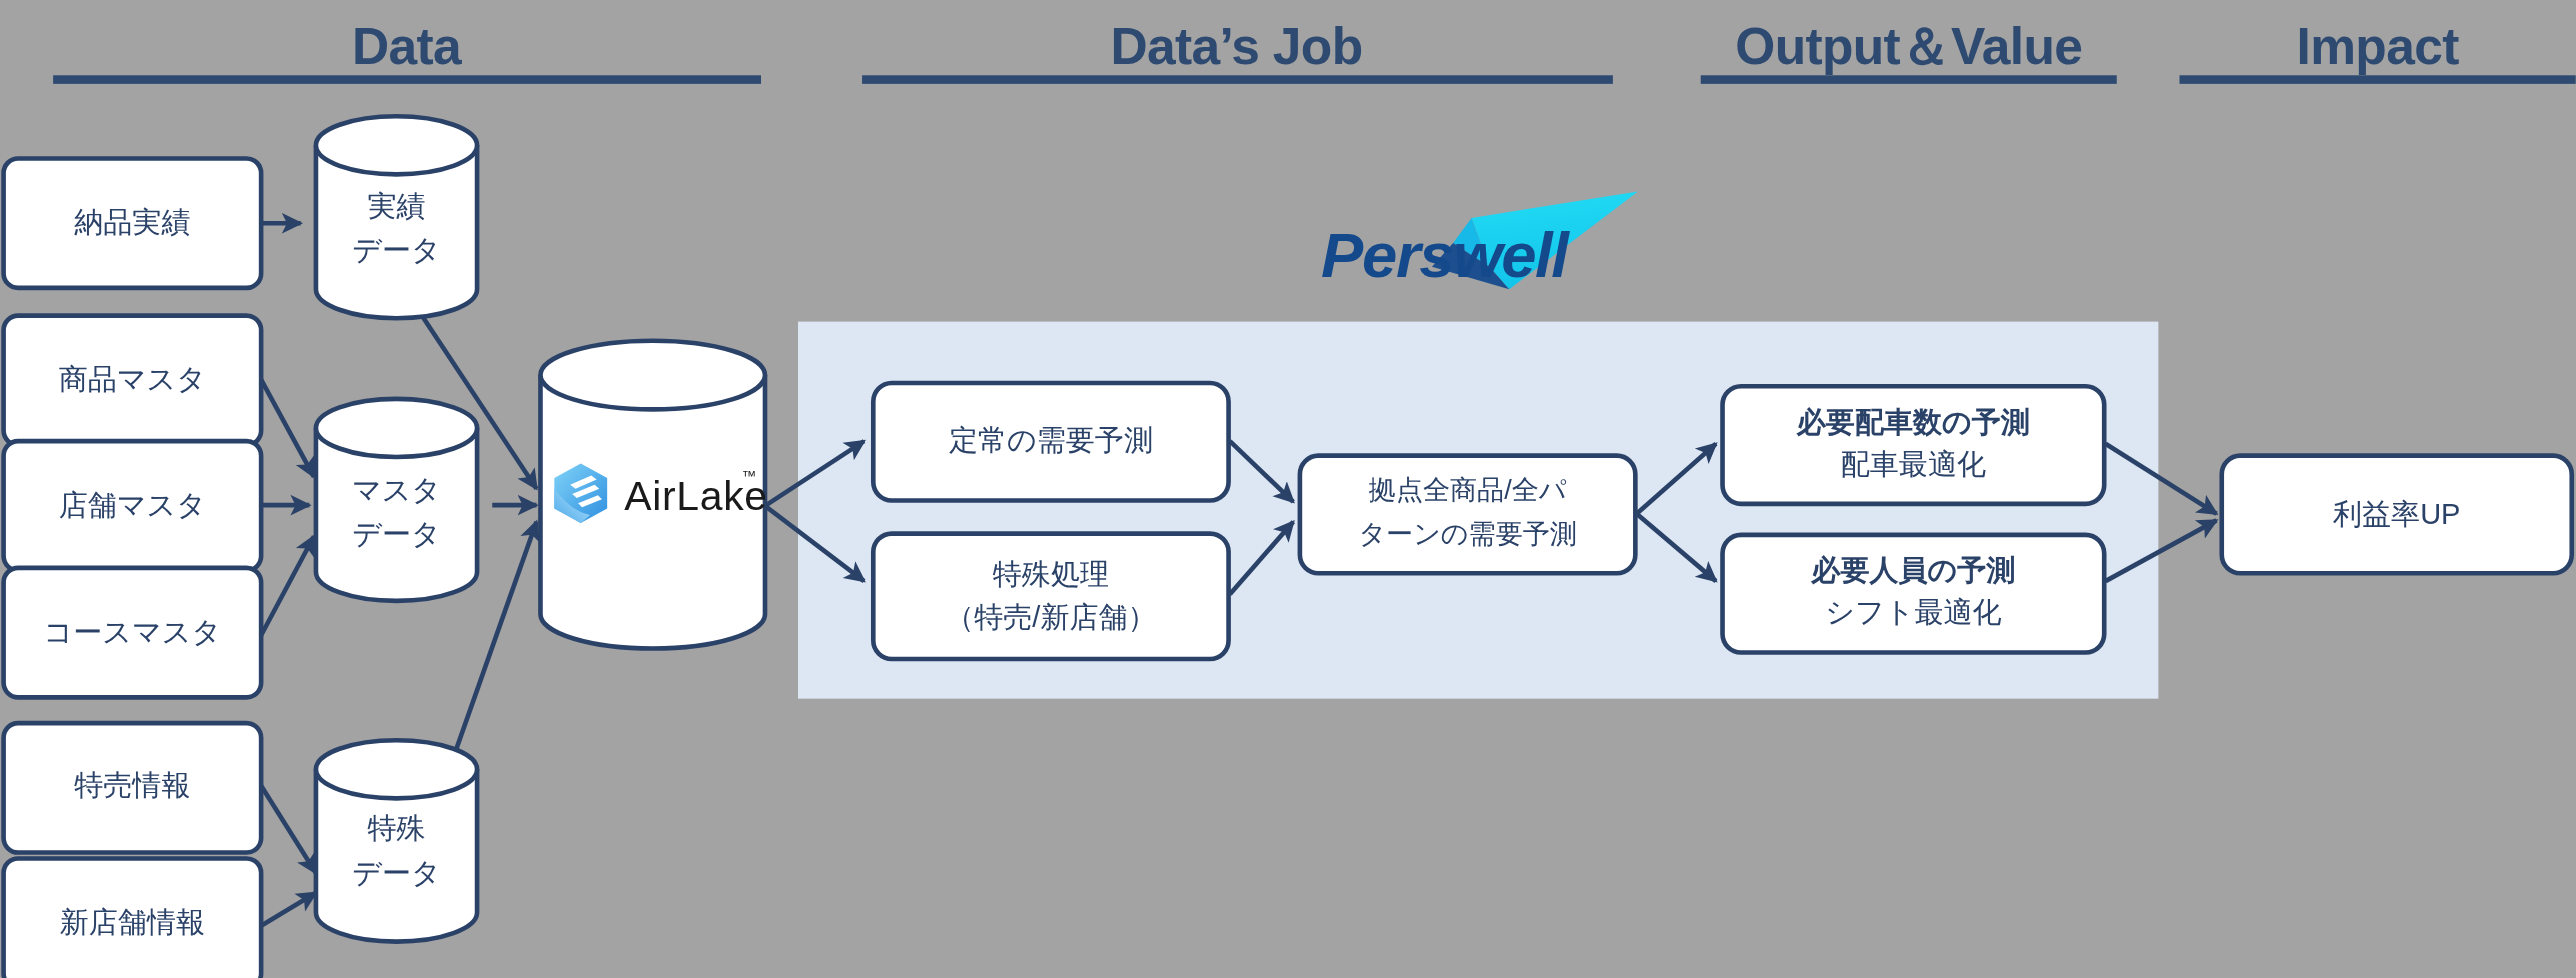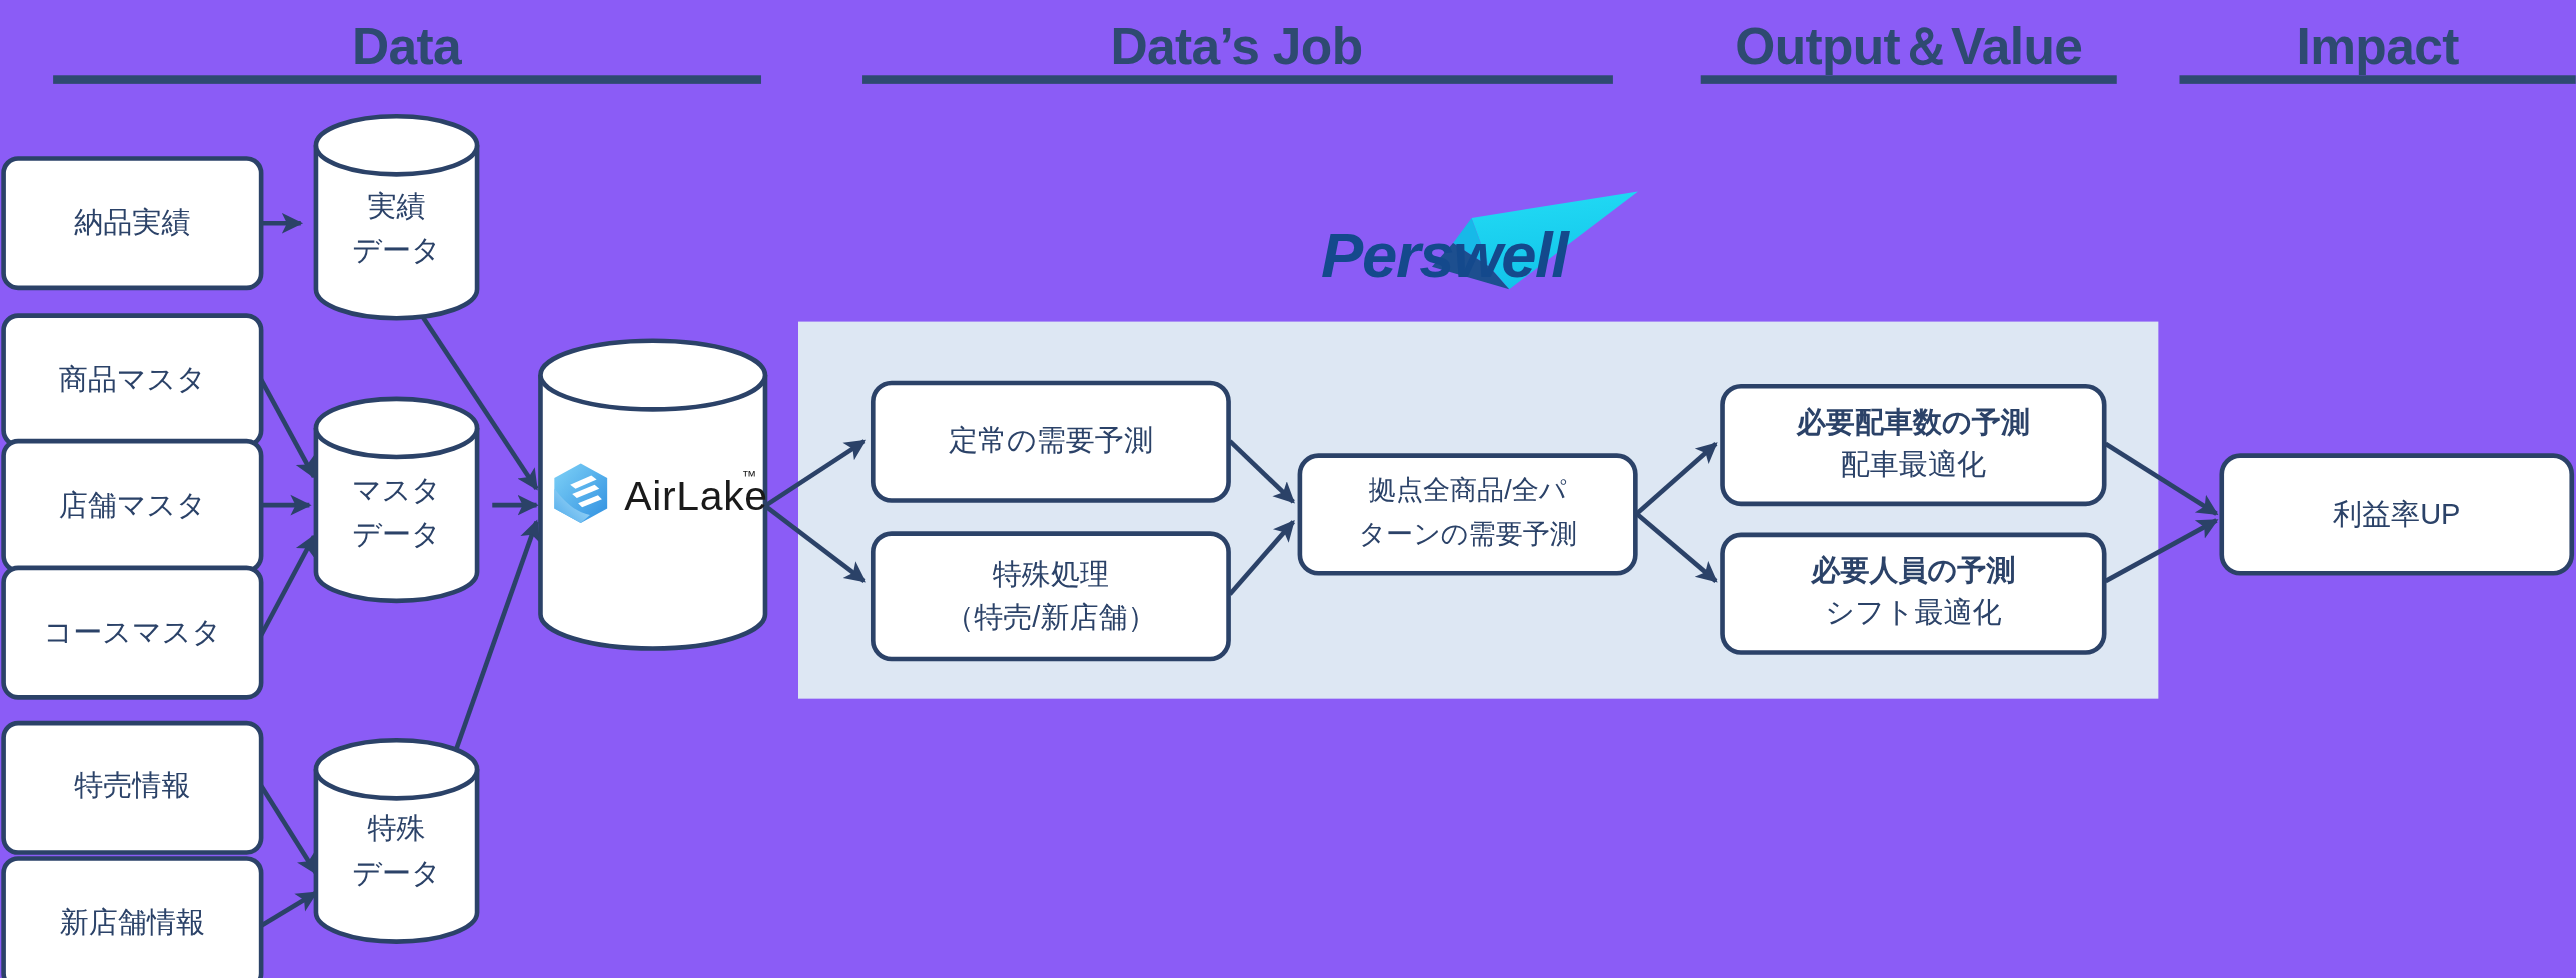--- a/index.html
+++ b/index.html
@@ -10,21 +10,21 @@
   body {
     width: 2576px;
     height: 978px;
     font-family: "Liberation Sans", "DejaVu Sans", sans-serif;
     overflow: hidden;
   }
   #stage {
     position: relative;
     width: 2576px;
     height: 978px;
-    background: #8b5cf6;
+    background: #a3a3a3;
   }
   svg.diagram {
     position: absolute;
     inset: 0;
     width: 2576px;
     height: 978px;
     display: block;
   }
   .hdr-text {
     font-family: "Liberation Sans Narrow", "Liberation Sans", sans-serif;

